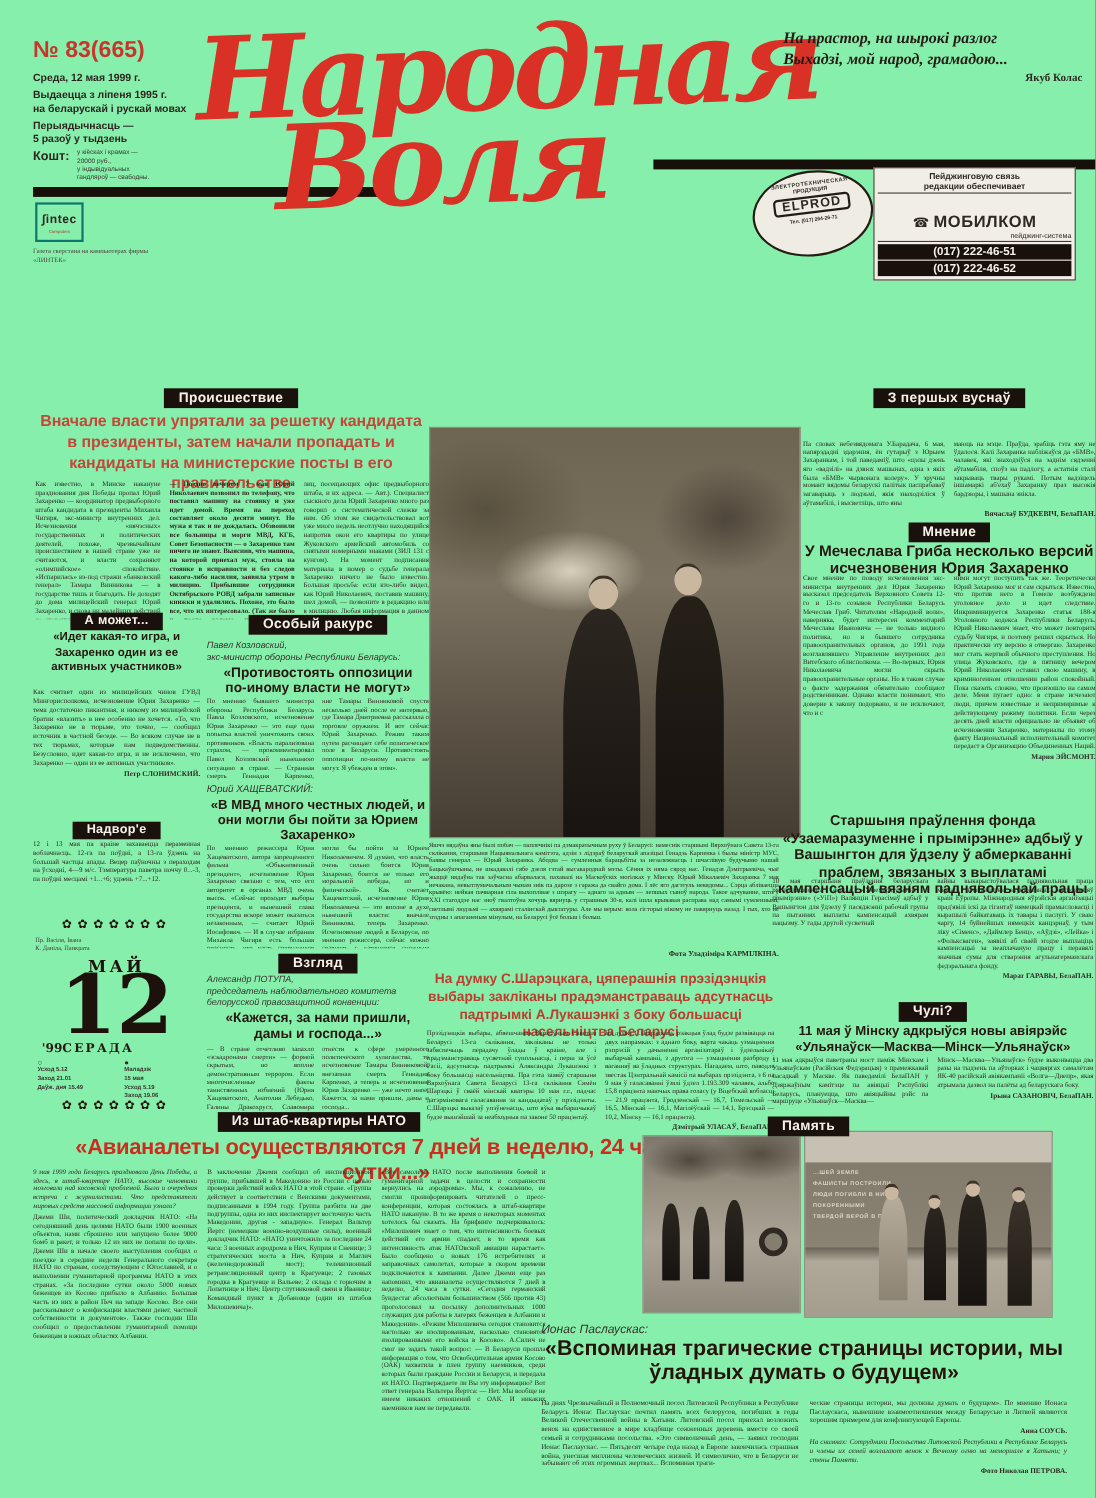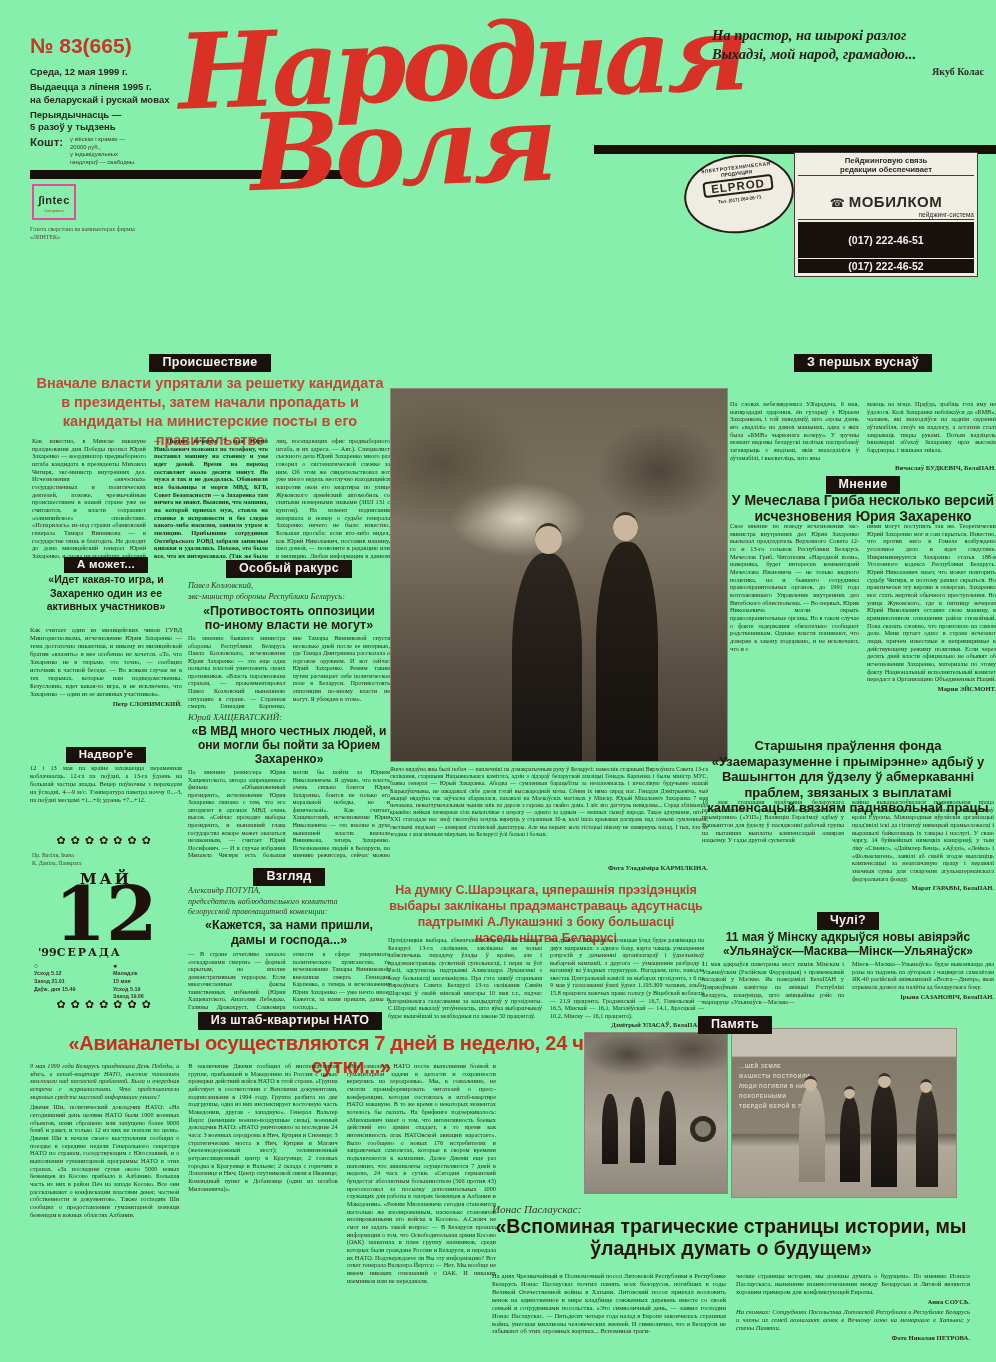--- a/index.html
+++ b/index.html
@@ -8,21 +8,21 @@
         font-family:"Liberation Serif",serif;color:#2f2923;overflow:hidden}
   .abs{position:absolute}
   .sans{font-family:"Liberation Sans",sans-serif}
   .tag{display:inline-block;background:#1a110c;color:#f6f1e8;font-family:"Liberation Sans",sans-serif;
        font-weight:bold;font-size:12.5px;padding:1px 13px 3px;letter-spacing:.3px}
   .tagrow{text-align:center}
   .cols{display:flex;gap:8px}
   .col{flex:1;font-size:6.3px;line-height:1.22;text-align:justify;overflow:hidden}
   .col p{margin-bottom:3px}
   .byl{font-weight:bold;text-align:right;font-size:6.6px;margin-top:2px}
-  .kick{font-family:Liberation Serif, serif;font-style:italic;color:#3a322b;line-height:1.3}
+  .kick{font-family:Liberation Sans, sans-serif;font-style:italic;color:#3a322b;line-height:1.3}
   .atitle{font-family:"Liberation Sans",sans-serif;font-weight:bold;text-align:center;color:#241810}
   .bar{background:#170f0a;height:9px}
   .mast{font-family:"DejaVu Serif",serif;font-style:italic;font-weight:bold;color:#d93126;
         letter-spacing:-5px;line-height:.9;white-space:nowrap}
   .ph{border:1px solid #8f887c;overflow:hidden}
   .fig{position:absolute;border-radius:45% 45% 0 0;background:linear-gradient(#2c2620,#171310)}
   .head{position:absolute;border-radius:50%;background:#c9b7a0;border-top:3px solid #3c322a}
   .orn{font-family:"DejaVu Sans",sans-serif;color:#221409;text-align:center;font-size:11px;letter-spacing:5px}
   .lead{font-style:italic}
 </style>
@@ -44,21 +44,21 @@
     <div class="sans" style="font-size:5.9px;line-height:1.3;color:#3a332c">
       <div>у кіёсках і крамах —</div>
       <div>20000 руб.,</div>
       <div>у індывідуальных</div>
       <div>гандляроў — свабодны.</div>
     </div>
   </div>
   <div class="abs bar" style="left:30px;top:170px;width:313px"></div>
   <div class="abs bar" style="left:594px;top:145px;width:402px"></div>
 
-  <div class="abs" style="left:32px;top:184px;width:44px;height:36px;border:2px solid #ec4899;text-align:center;padding-top:4px">
+  <div class="abs" style="left:32px;top:184px;width:44px;height:36px;border:2px solid #0f766e;text-align:center;padding-top:4px">
     <span class="sans" style="font-weight:bold;font-size:11px;letter-spacing:.5px"><span>∫</span><span>intec</span></span>
     <div class="sans" style="font-size:4px;color:#b5372b">Computers</div>
   </div>
   <div class="abs" style="left:30px;top:226px;width:110px;font-size:6px;line-height:1.3;color:#4c443b">Газета сверстана на кампьютерах фирмы «ЛИНТЕК»</div>
 
   <div class="abs mast" style="left:178px;top:16px;font-size:104px;transform:rotate(-2deg)">Народная</div>
   <div class="abs mast" style="left:250px;top:100px;font-size:106px;transform:rotate(-2deg)">Воля</div>
 
   <div class="abs" style="left:712px;top:26px;width:272px">
     <div style="font-weight:bold;font-style:italic;font-size:14.5px;line-height:1.3;color:#241c15">
@@ -76,21 +76,21 @@
   </div>
 
   <div class="abs" style="left:794px;top:152px;width:184px;border:1px solid #433a30;padding:3px;background:#f1eee6">
     <div class="sans" style="font-size:7.8px;font-weight:bold;text-align:center">Пейджинговую связь</div>
     <div class="sans" style="font-size:7.8px;font-weight:bold;text-align:center;border-bottom:1px solid #433a30;padding-bottom:1px">редакции обеспечивает</div>
     <div style="text-align:center;margin-top:17px">
       <span style="font-family:'DejaVu Sans',sans-serif;font-size:12px">☎</span>
       <span class="sans" style="font-weight:bold;font-size:15px;letter-spacing:.5px">МОБИЛКОМ</span>
     </div>
     <div class="sans" style="font-size:6.5px;text-align:right;border-bottom:1px solid #433a30;padding-bottom:1px">пейджинг-система</div>
-    <div class="sans" style="background:#17100b;color:#f5f1e8;font-weight:bold;font-size:10.5px;text-align:center;margin-top:2px;padding:12px 0">(017) 222-46-51</div>
+    <div class="sans" style="background:#17100b;color:#f5f1e8;font-weight:bold;font-size:10.5px;text-align:center;margin-top:2px;padding:1px 0">(017) 222-46-51</div>
     <div class="sans" style="background:#17100b;color:#f5f1e8;font-weight:bold;font-size:10.5px;text-align:center;margin-top:1px;padding:1px 0">(017) 222-46-52</div>
   </div>
 
 
   <div class="abs tagrow" style="left:30px;top:352px;width:360px">
     <span class="tag">Происшествие</span>
   </div>
   <div class="abs atitle" style="left:32px;top:374px;width:356px;font-size:14.5px;line-height:1.3;color:#c5473a">Вначале власти упрятали за решетку кандидата в президенты, затем начали пропадать и кандидаты на министерские посты в его правительстве</div>
   <div class="abs cols" style="left:32px;top:437px;width:358px;height:126px">
     <div class="col">Как известно, в Минске накануне празднования дня Победы пропал Юрий Захаренко — координатор предвыборного штаба кандидата в президенты Михаила Чигиря, экс-министр внутренних дел. Исчезновения «нячэсных» государственных и политических деятелей, похоже, чрезвычайным происшествием в нашей стране уже не считаются, и власти сохраняют «олимпийское» спокойствие. «Испарилась» из-под стражи «банковский генерал» Тамара Винникова — в государстве тишь и благодать. Не доходят до дома милицейский генерал Юрий Захаренко, и снова ни малейших действий со стороны властей. Вот что рассказала жена Захаренко, Ольга Борисовна:</div>

